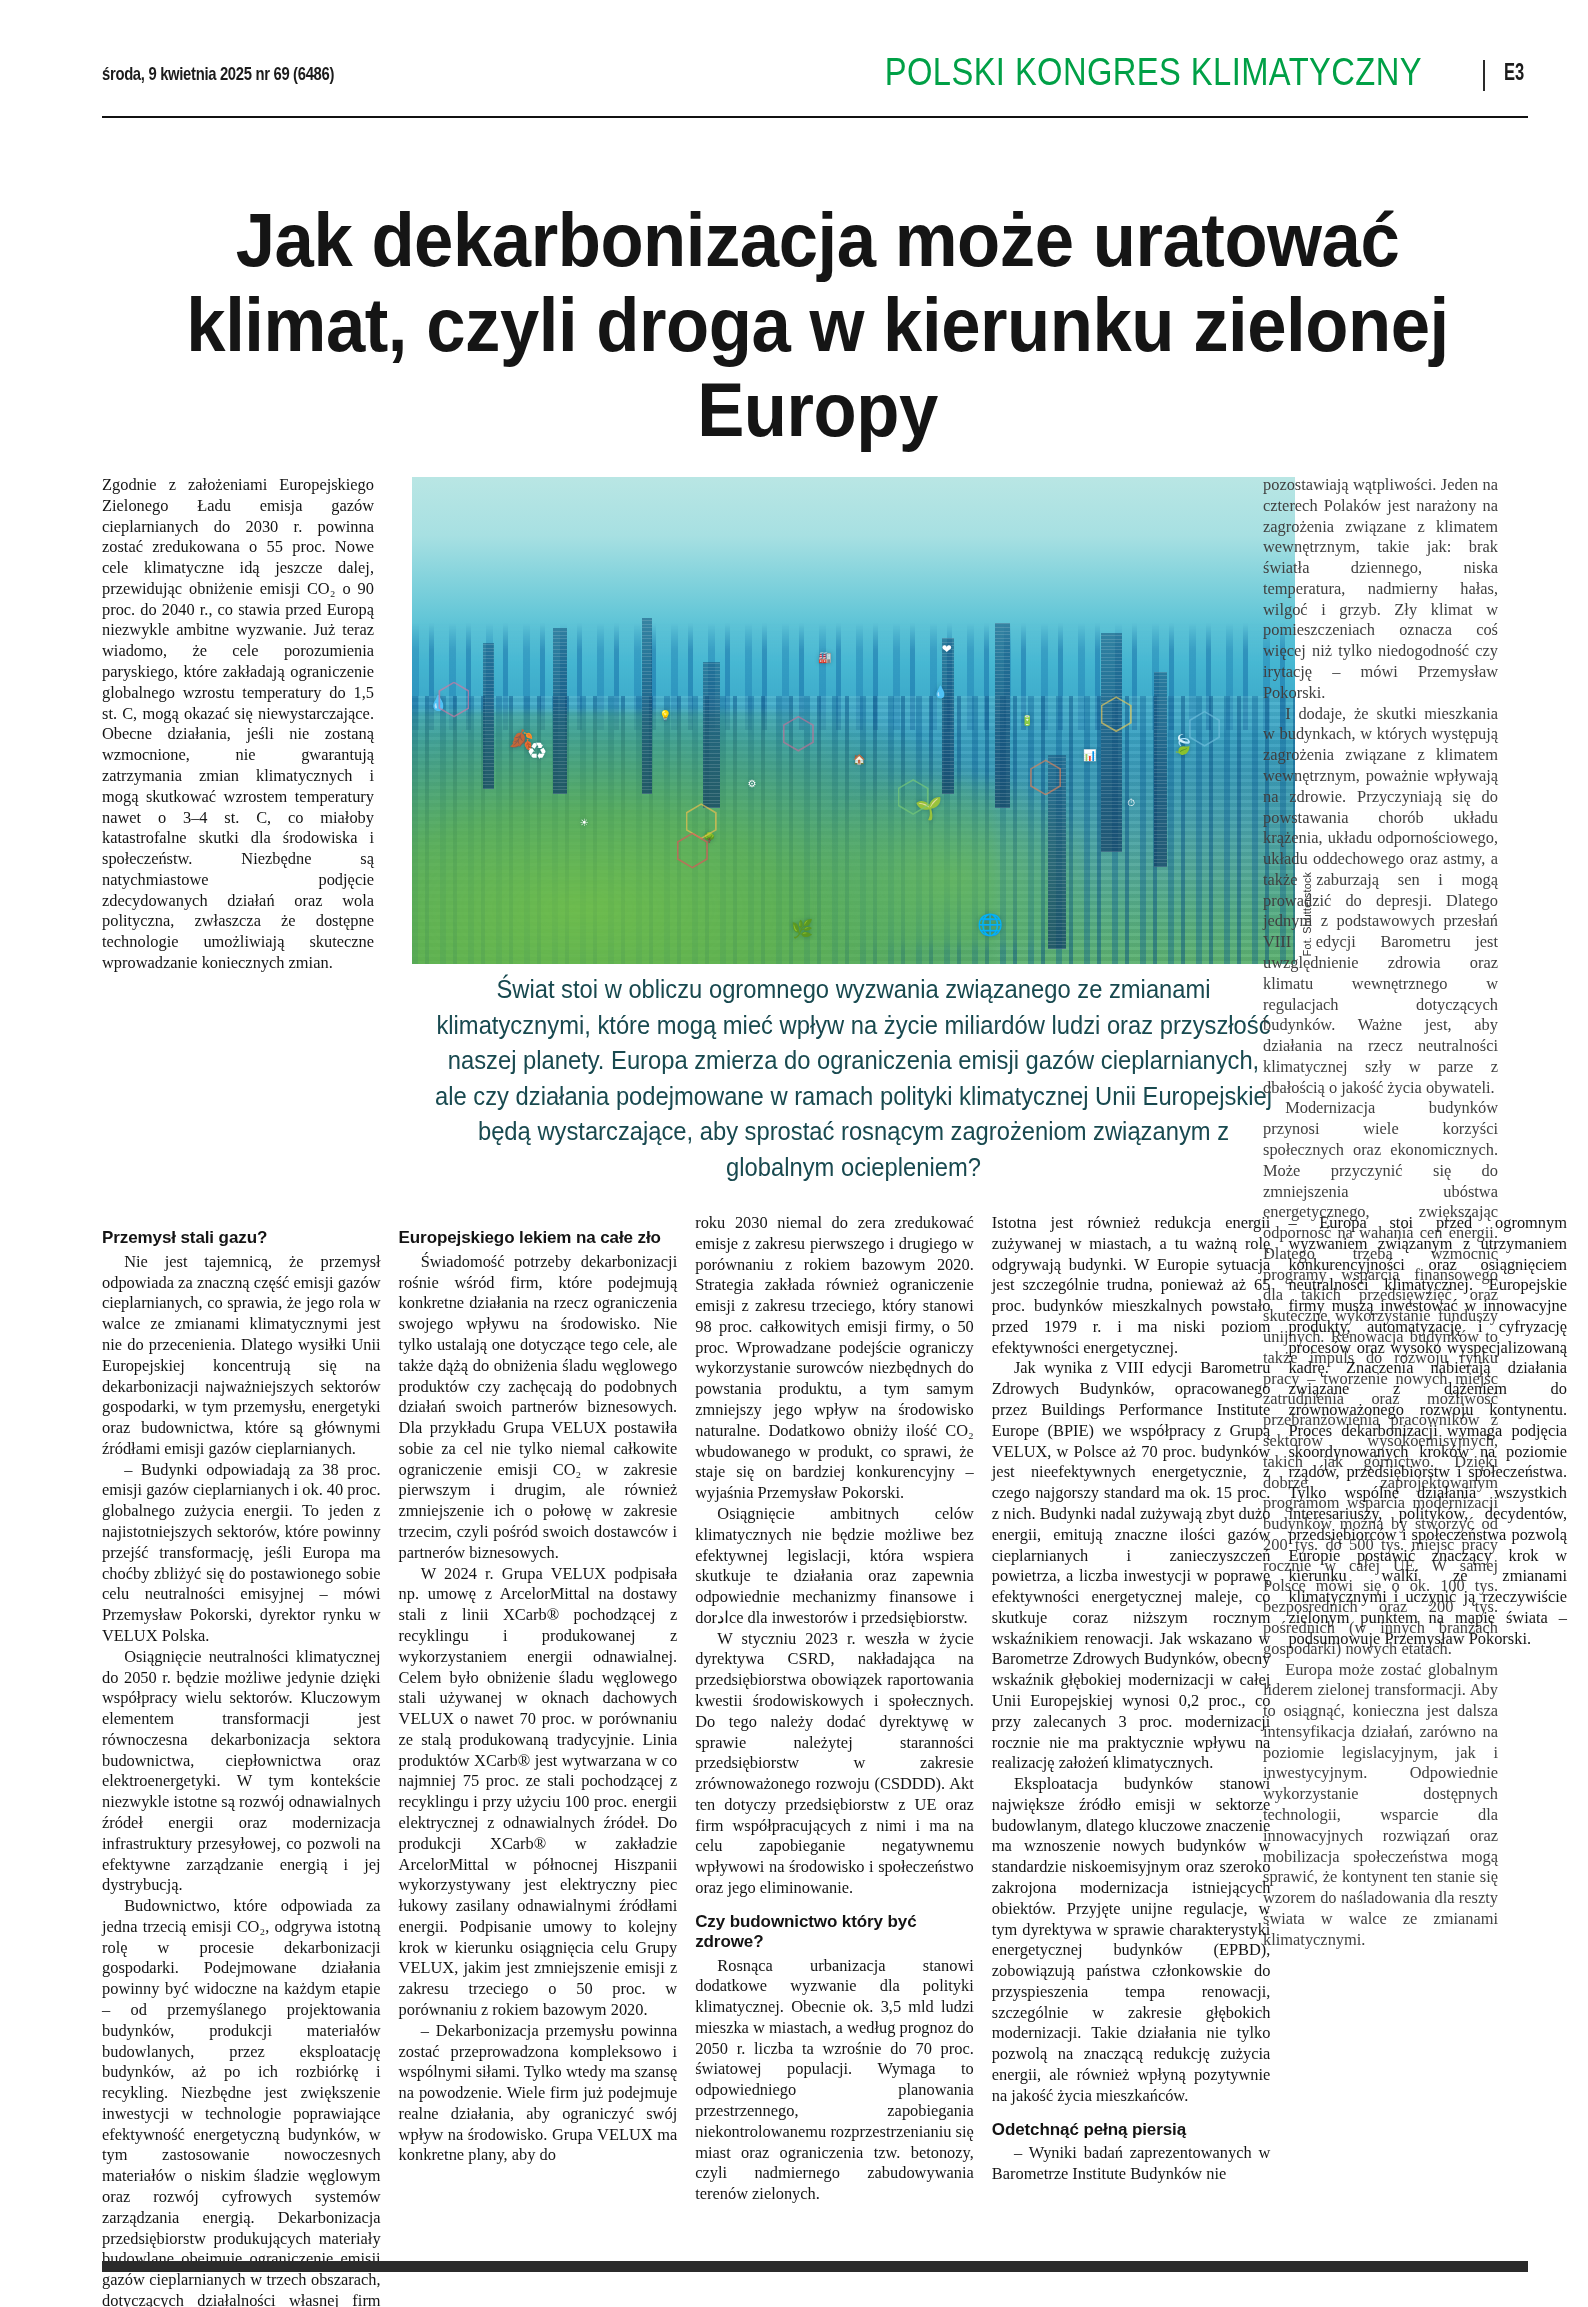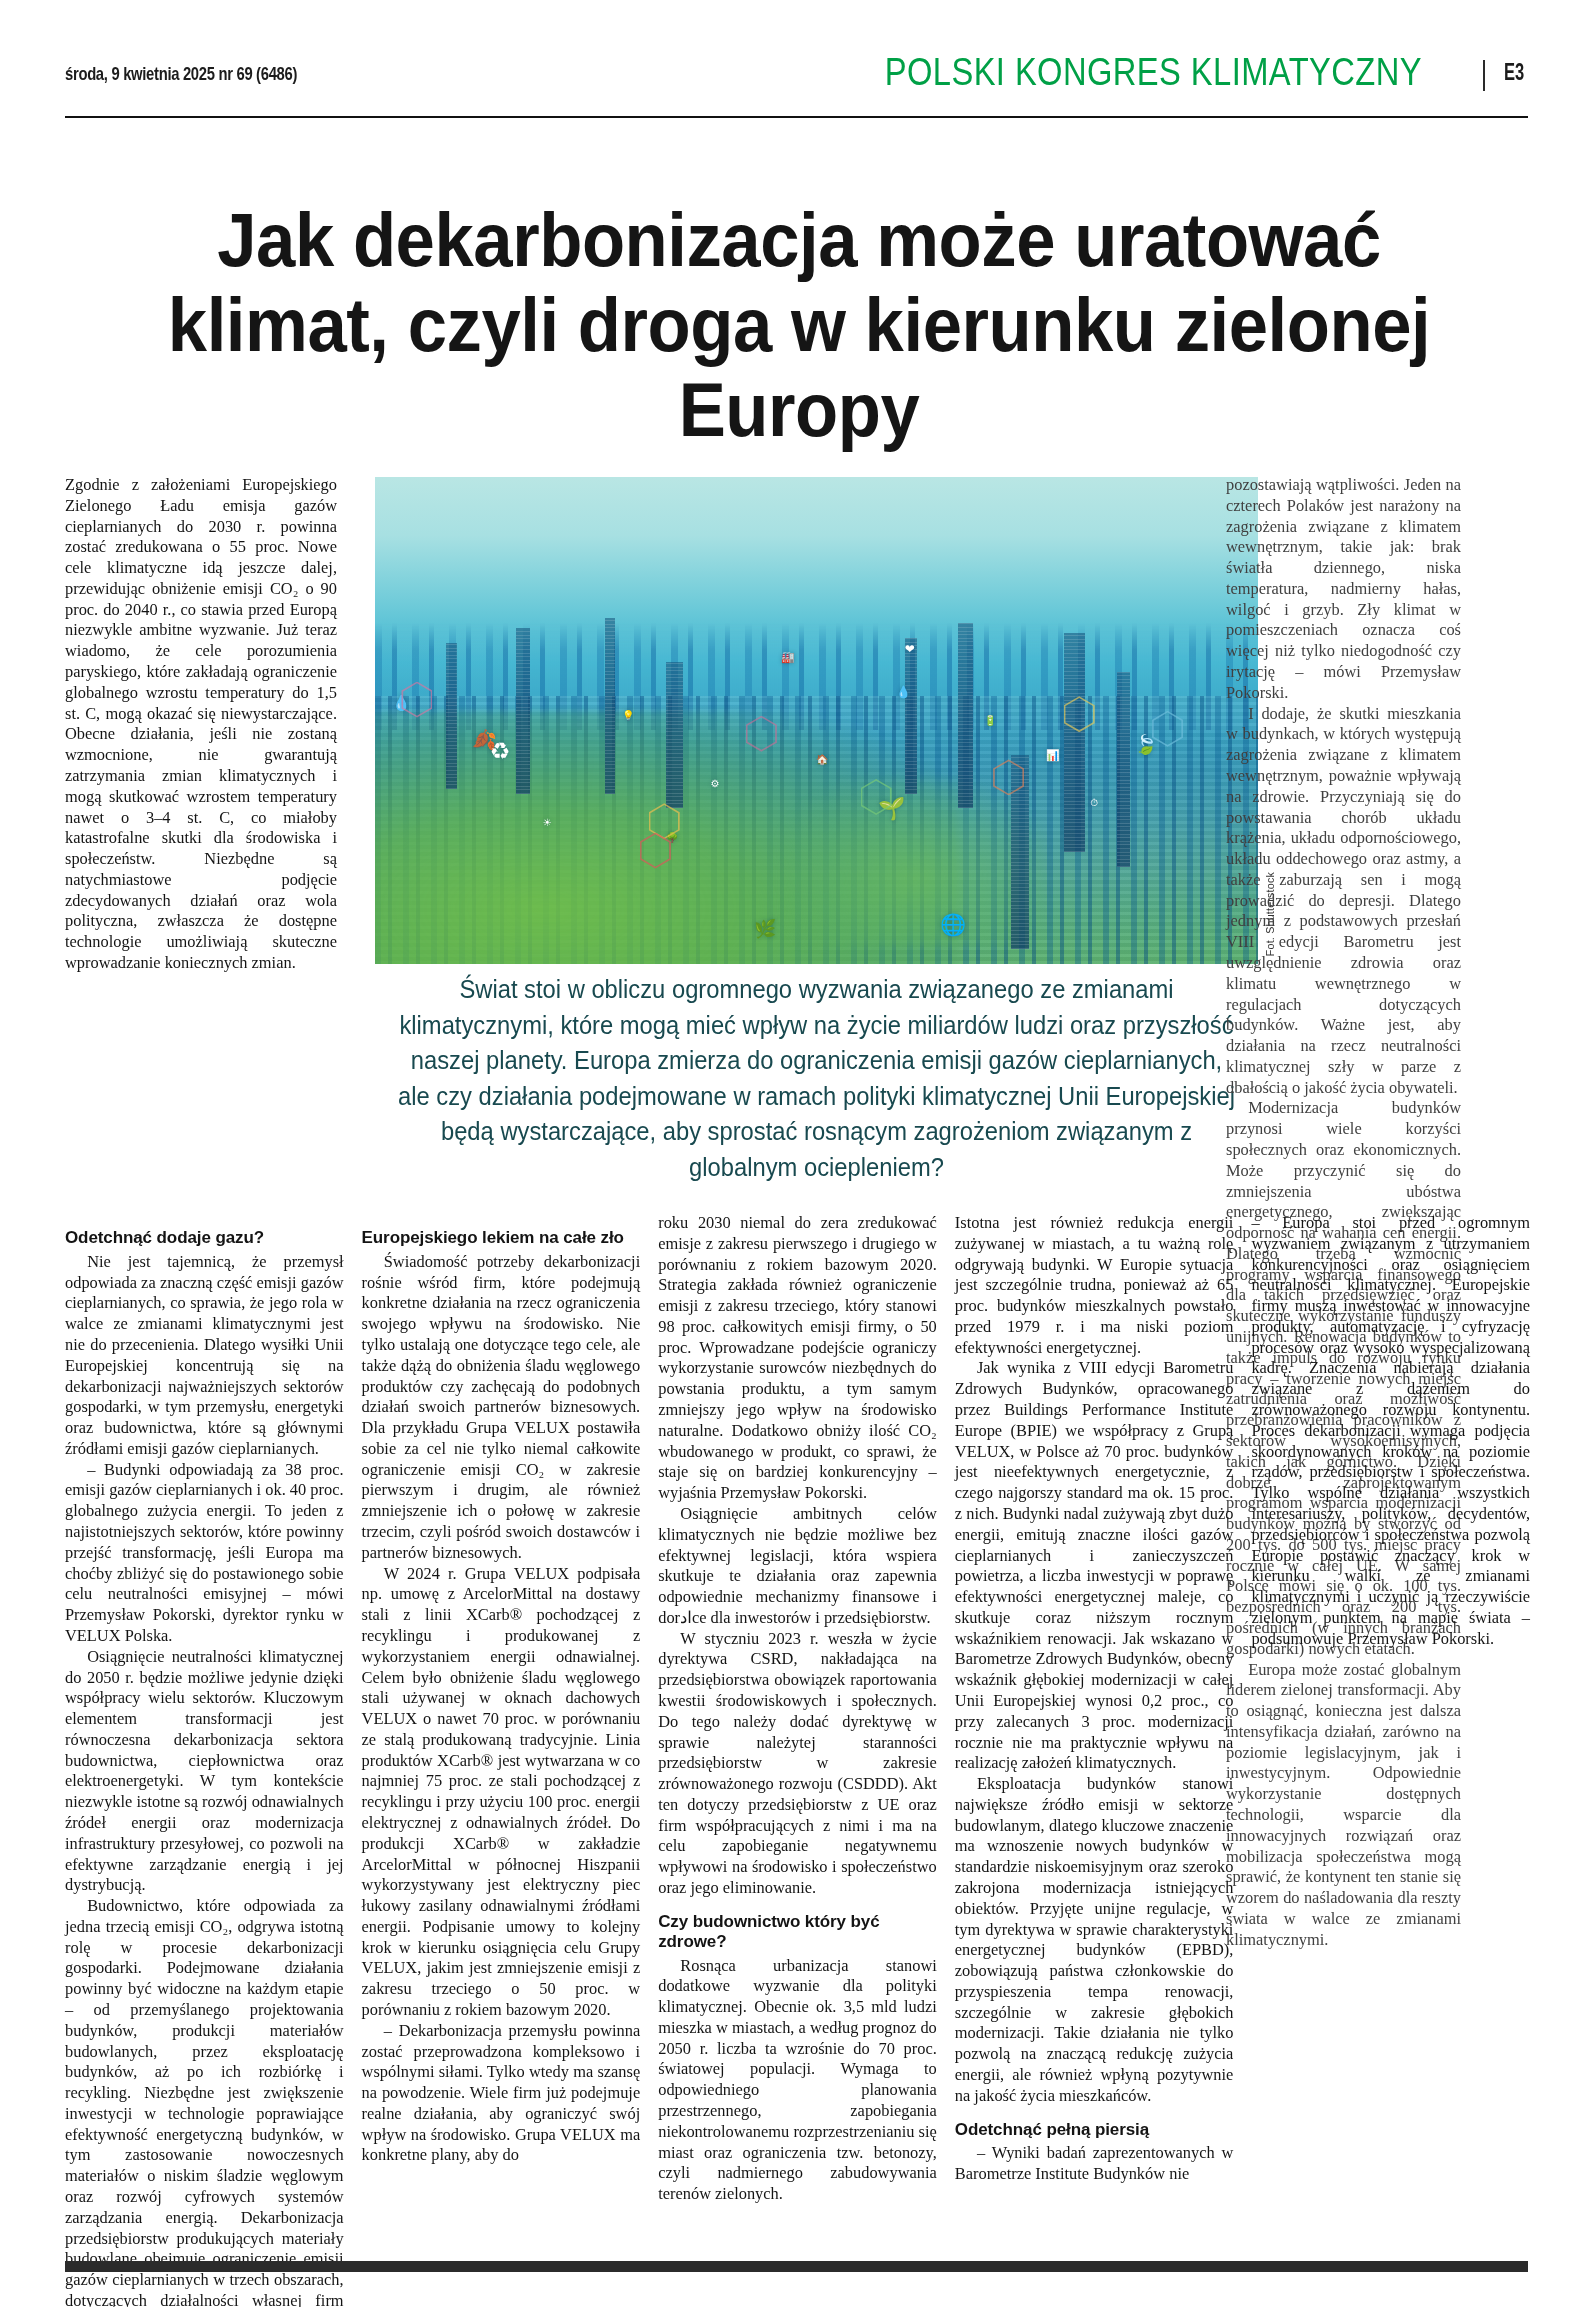--- a/index.html
+++ b/index.html
@@ -13,20 +13,21 @@
     font-family: "Liberation Serif", serif;
     color: #1a1a1a;
     position: relative;
     overflow: hidden;
   }
 
   .page {
     position: absolute;
     inset: 0;
     padding: 0;
+    margin-left: 37px;
   }
 
   
   .masthead {
     position: absolute;
     left: 0; right: 0;
     top: 53px;
     height: 40px;
     display: flex;
     align-items: center;
@@ -390,21 +391,21 @@
   <div class="col-5-top">
     <p class="noindent">pozostawiają wątpliwości. Jeden na czterech Polaków jest narażony na zagrożenia związane z klimatem wewnętrznym, takie jak: brak światła dziennego, niska temperatura, nadmierny hałas, wilgoć i grzyb. Zły klimat w pomieszczeniach oznacza coś więcej niż tylko niedogodność czy irytację – mówi Przemysław Pokorski.</p>
     <p>I dodaje, że skutki mieszkania w budynkach, w których występują zagrożenia związane z klimatem wewnętrznym, poważnie wpływają na zdrowie. Przyczyniają się do powstawania chorób układu krążenia, układu odpornościowego, układu oddechowego oraz astmy, a także zaburzają sen i mogą prowadzić do depresji. Dlatego jednym z podstawowych przesłań VIII edycji Barometru jest uwzględnienie zdrowia oraz klimatu wewnętrznego w regulacjach dotyczących budynków. Ważne jest, aby działania na rzecz neutralności klimatycznej szły w parze z dbałością o jakość życia obywateli.</p>
     <p>Modernizacja budynków przynosi wiele korzyści społecznych oraz ekonomicznych. Może przyczynić się do zmniejszenia ubóstwa energetycznego, zwiększając odporność na wahania cen energii. Dlatego trzeba wzmocnić programy wsparcia finansowego dla takich przedsięwzięć oraz skuteczne wykorzystanie funduszy unijnych. Renowacja budynków to także impuls do rozwoju rynku pracy – tworzenie nowych miejsc zatrudnienia oraz możliwość przebranżowienia pracowników z sektorów wysokoemisyjnych, takich jak górnictwo. Dzięki dobrze zaprojektowanym programom wsparcia modernizacji budynków można by stworzyć od 200 tys. do 500 tys. miejsc pracy rocznie w całej UE. W samej Polsce mówi się o ok. 100 tys. bezpośrednich oraz 200 tys. pośrednich (w innych branżach gospodarki) nowych etatach.</p>
     <p>Europa może zostać globalnym liderem zielonej transformacji. Aby to osiągnąć, konieczna jest dalsza intensyfikacja działań, zarówno na poziomie legislacyjnym, jak i inwestycyjnym. Odpowiednie wykorzystanie dostępnych technologii, wsparcie dla innowacyjnych rozwiązań oraz mobilizacja społeczeństwa mogą sprawić, że kontynent ten stanie się wzorem do naśladowania dla reszty świata w walce ze zmianami klimatycznymi.</p>
   </div>
 
   <div class="cols">
 
     <div class="col">
-      <div class="subhead first">Odetchnąć dodaje gazu?</div>
+      <div class="subhead first">Przemysł stali gazu?</div>
       <p>Nie jest tajemnicą, że przemysł odpowiada za znaczną część emisji gazów cieplarnianych, co sprawia, że jego rola w walce ze zmianami klimatycznymi jest nie do przecenienia. Dlatego wysiłki Unii Europejskiej koncentrują się na dekarbonizacji najważniejszych sektorów gospodarki, w tym przemysłu, energetyki oraz budownictwa, które są głównymi źródłami emisji gazów cieplarnianych.</p>
       <p>– Budynki odpowiadają za 38 proc. emisji gazów cieplarnianych i ok. 40 proc. globalnego zużycia energii. To jeden z najistotniejszych sektorów, które powinny przejść transformację, jeśli Europa ma choćby zbliżyć się do postawionego sobie celu neutralności emisyjnej – mówi Przemysław Pokorski, dyrektor rynku w VELUX Polska.</p>
       <p>Osiągnięcie neutralności klimatycznej do 2050 r. będzie możliwe jedynie dzięki współpracy wielu sektorów. Kluczowym elementem transformacji jest równoczesna dekarbonizacja sektora budownictwa, ciepłownictwa oraz elektroenergetyki. W tym kontekście niezwykle istotne są rozwój odnawialnych źródeł energii oraz modernizacja infrastruktury przesyłowej, co pozwoli na efektywne zarządzanie energią i jej dystrybucją.</p>
       <p>Budownictwo, które odpowiada za jedna trzecią emisji CO₂, odgrywa istotną rolę w procesie dekarbonizacji gospodarki. Podejmowane działania powinny być widoczne na każdym etapie – od przemyślanego projektowania budynków, produkcji materiałów budowlanych, przez eksploatację budynków, aż po ich rozbiórkę i recykling. Niezbędne jest zwiększenie inwestycji w technologie poprawiające efektywność energetyczną budynków, w tym zastosowanie nowoczesnych materiałów o niskim śladzie węglowym oraz rozwój cyfrowych systemów zarządzania energią. Dekarbonizacja przedsiębiorstw produkujących materiały budowlane obejmuje ograniczenie emisji gazów cieplarnianych w trzech obszarach, dotyczących działalności własnej firm oraz całego łańcucha wartości, w tym transportu i dystrybucji tych produktów.</p>
     </div>
 
     <div class="col">
       <div class="subhead first">Europejskiego lekiem na całe zło</div>
       <p>Świadomość potrzeby dekarbonizacji rośnie wśród firm, które podejmują konkretne działania na rzecz ograniczenia swojego wpływu na środowisko. Nie tylko ustalają one dotyczące tego cele, ale także dążą do obniżenia śladu węglowego produktów czy zachęcają do podobnych działań swoich partnerów biznesowych. Dla przykładu Grupa VELUX postawiła sobie za cel nie tylko niemal całkowite ograniczenie emisji CO₂ w zakresie pierwszym i drugim, ale również zmniejszenie ich o połowę w zakresie trzecim, czyli pośród swoich dostawców i partnerów biznesowych.</p>
       <p>W 2024 r. Grupa VELUX podpisała np. umowę z ArcelorMittal na dostawy stali z linii XCarb® pochodzącej z recyklingu i produkowanej z wykorzystaniem energii odnawialnej. Celem było obniżenie śladu węglowego stali używanej w oknach dachowych VELUX o nawet 70 proc. w porównaniu ze stalą produkowaną tradycyjnie. Linia produktów XCarb® jest wytwarzana w co najmniej 75 proc. ze stali pochodzącej z recyklingu i przy użyciu 100 proc. energii elektrycznej z odnawialnych źródeł. Do produkcji XCarb® w zakładzie ArcelorMittal w północnej Hiszpanii wykorzystywany jest elektryczny piec łukowy zasilany odnawialnymi źródłami energii. Podpisanie umowy to kolejny krok w kierunku osiągnięcia celu Grupy VELUX, jakim jest zmniejszenie emisji z zakresu trzeciego o 50 proc. w porównaniu z rokiem bazowym 2020.</p>

